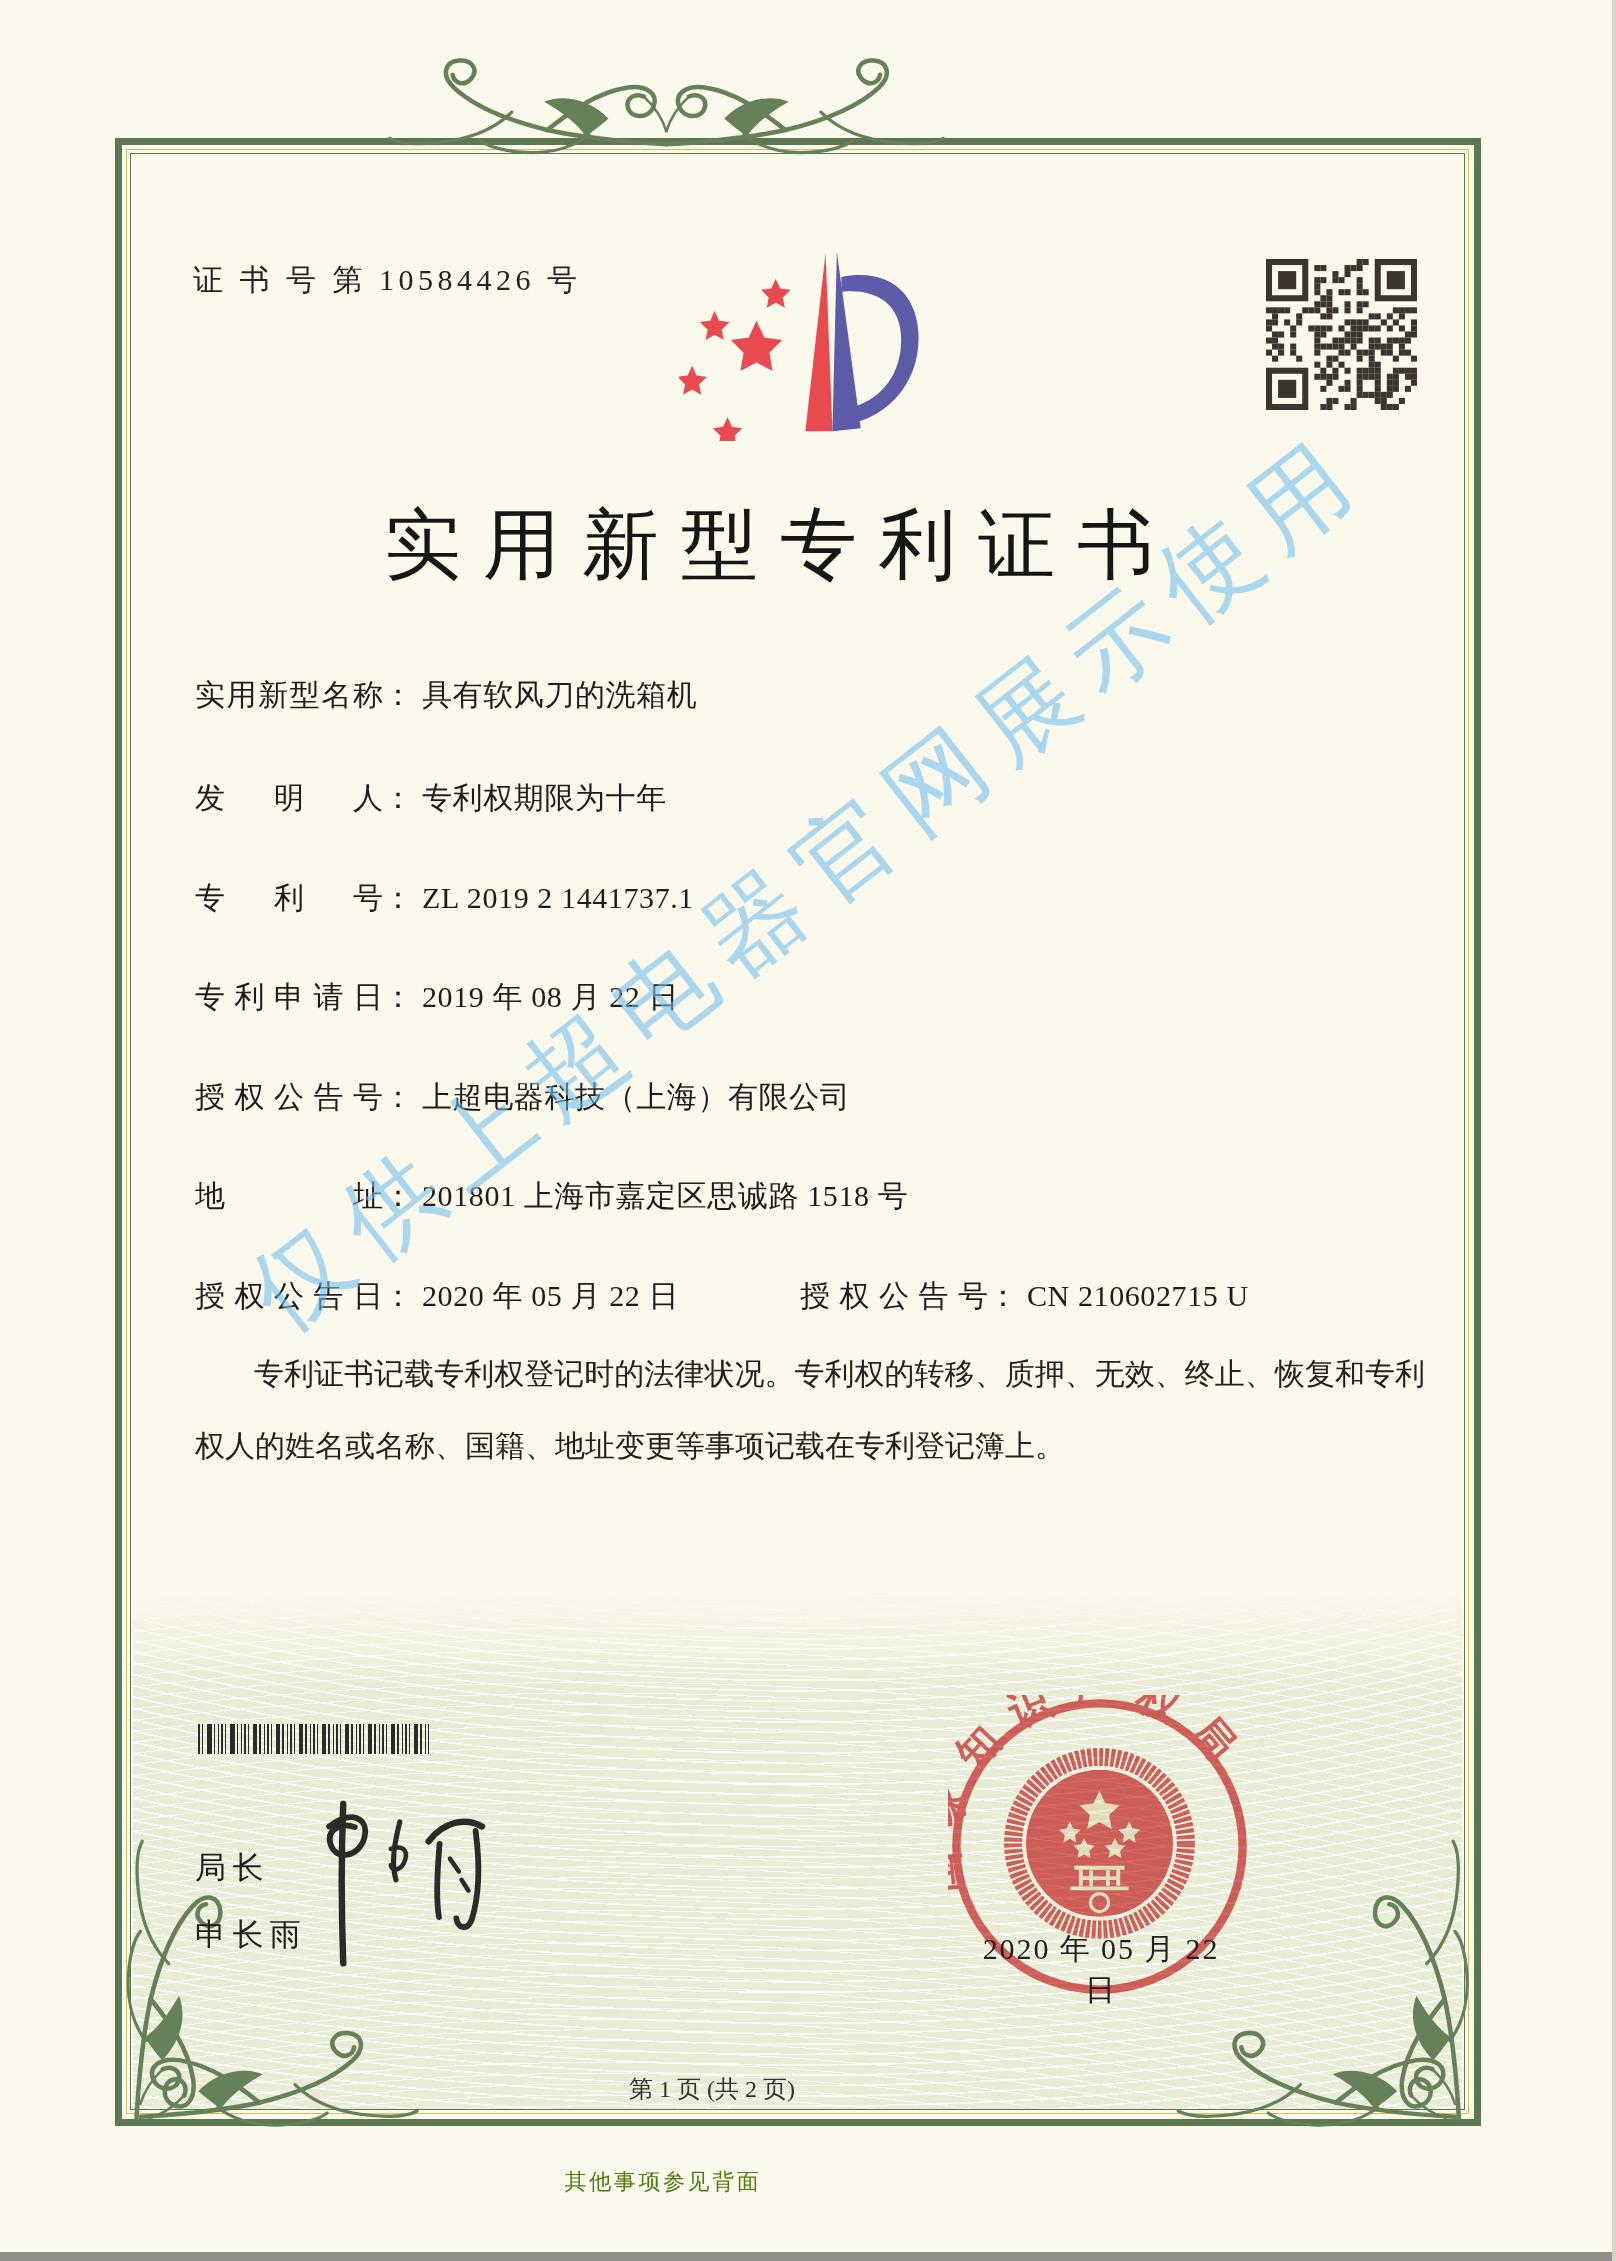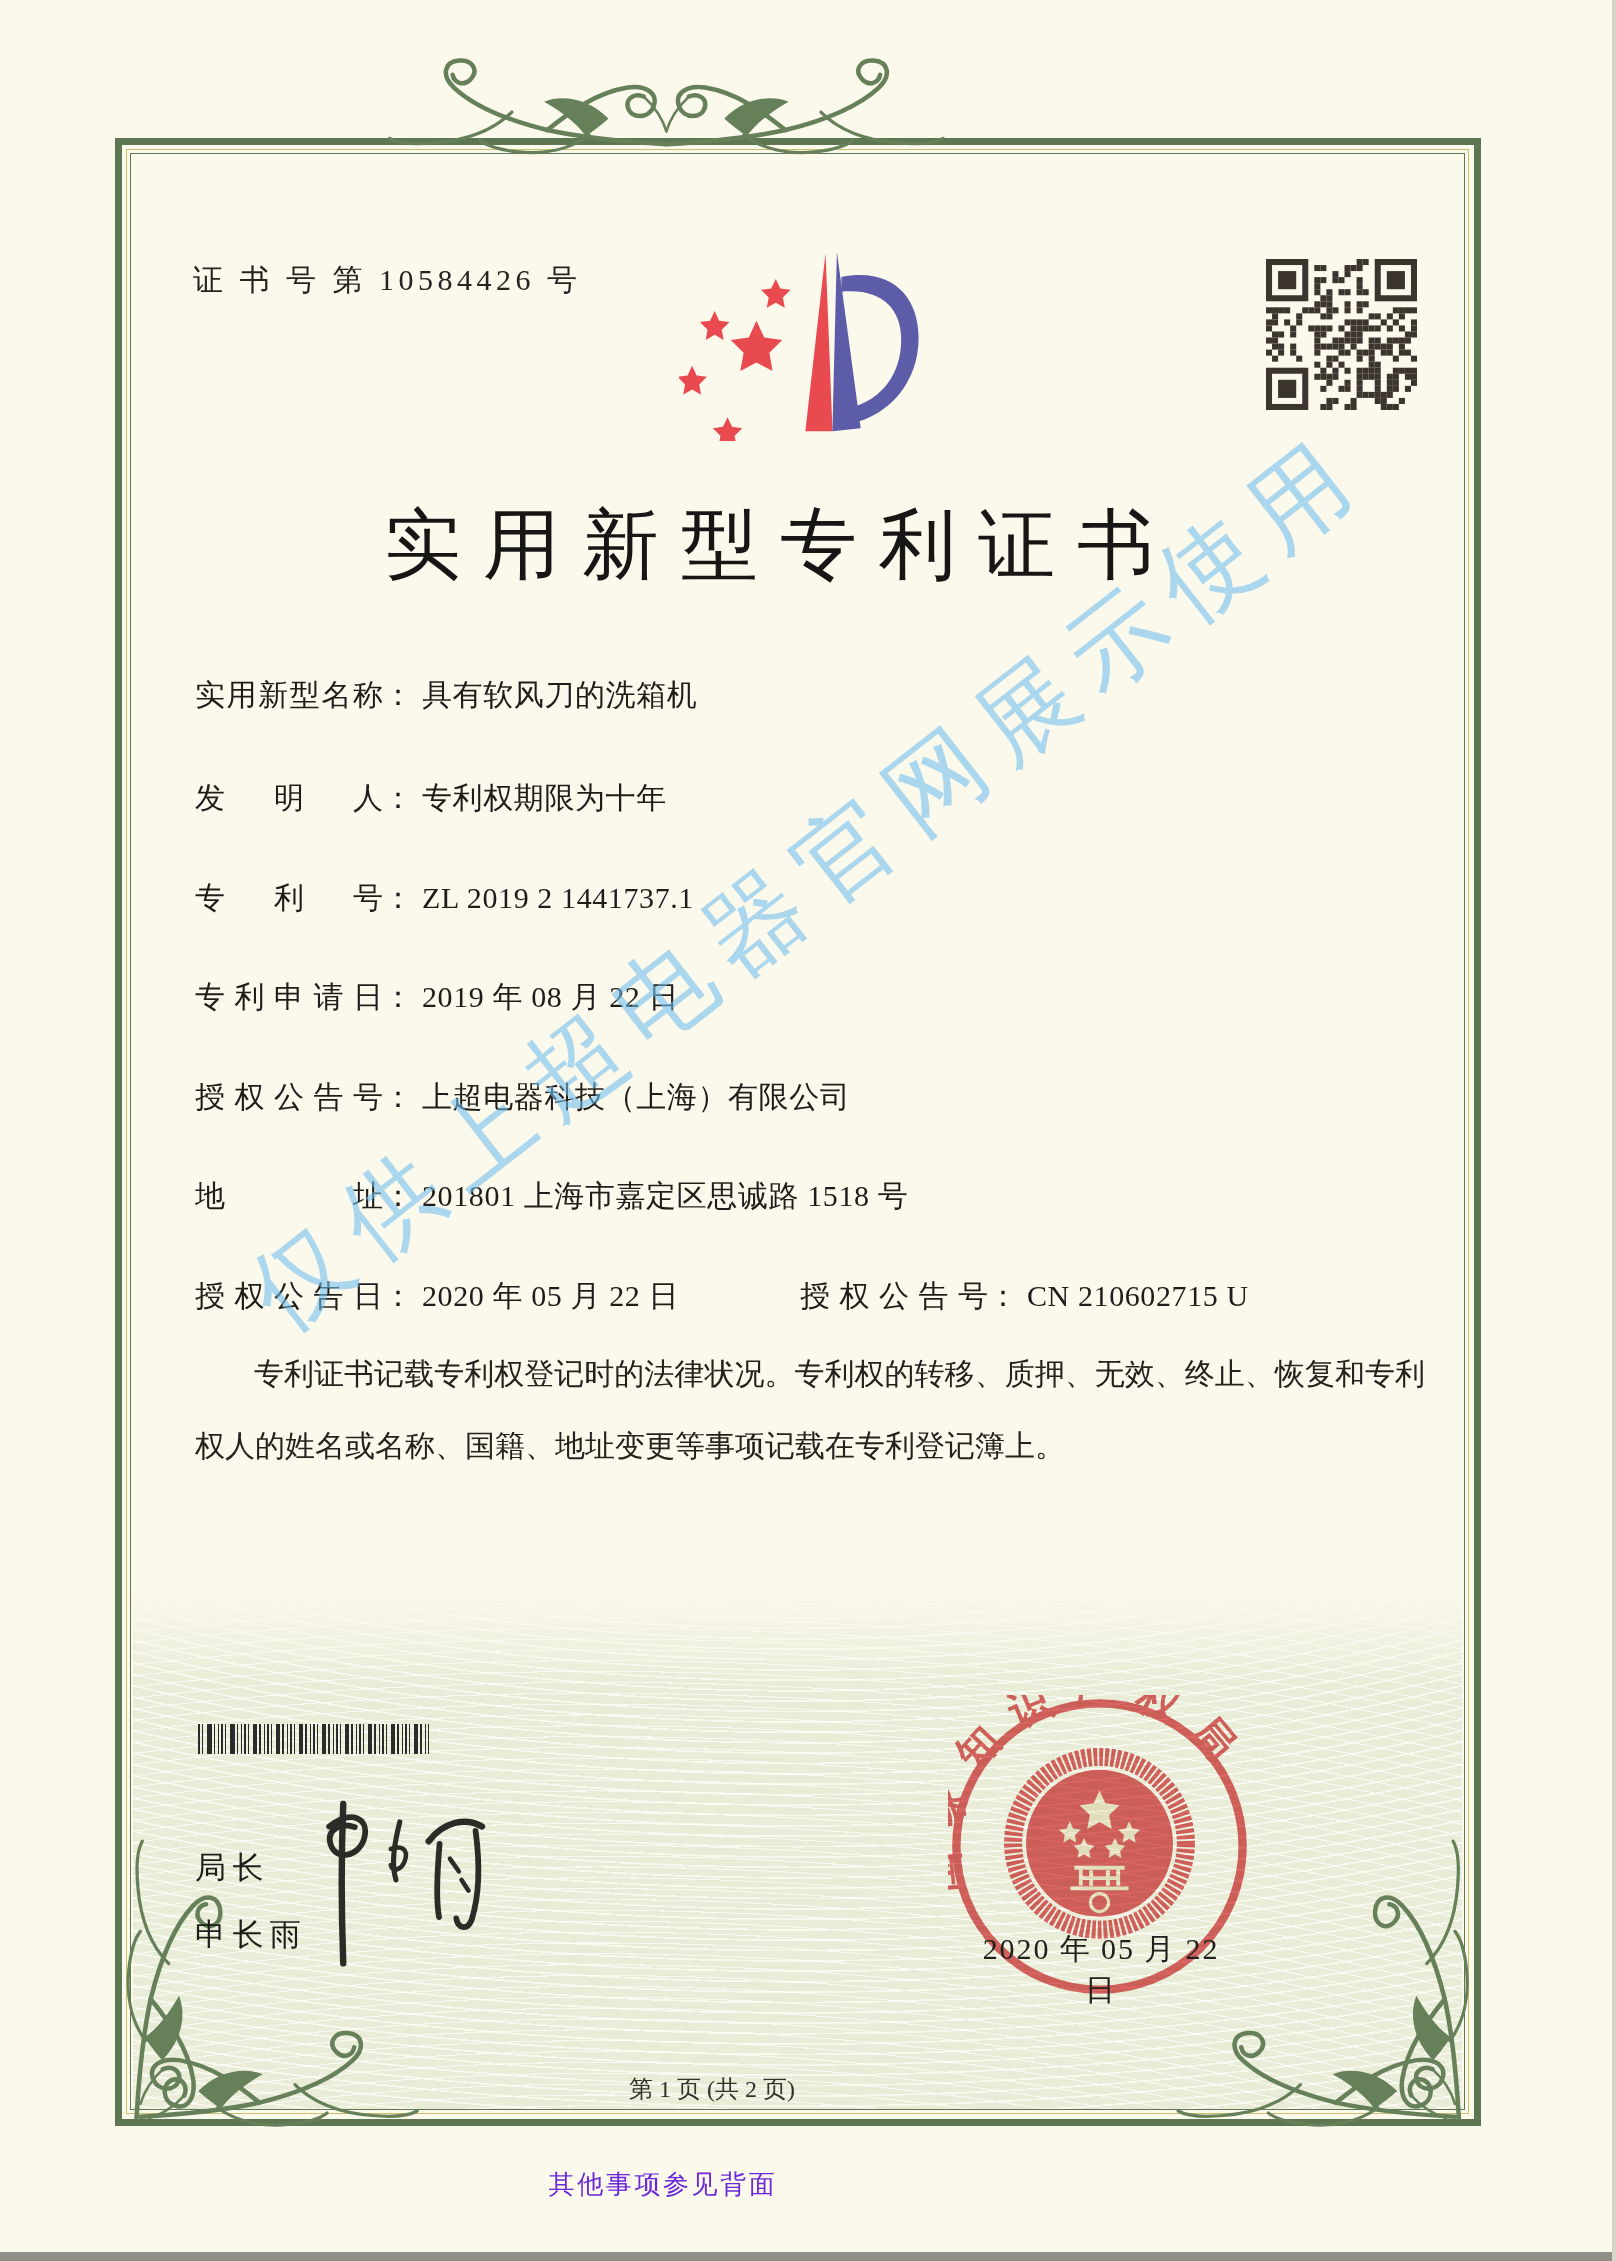--- a/index.html
+++ b/index.html
@@ -51,21 +51,21 @@
   }
   
   .sig-role{left:195px;top:1847px;font-size:31px;letter-spacing:6.4px;}
   .sig-name{left:195px;top:1914px;font-size:31px;letter-spacing:6.4px;}
   .sig-svg{left:297px;top:1791px;}
   
   .seal{left:948px;top:1695px;mix-blend-mode:multiply;opacity:.92;}
   .seal-date{left:966px;top:1929px;width:270px;text-align:center;font-size:30px;letter-spacing:1.9px;color:#21201c;}
   
   .page-ind{left:583px;top:2073px;width:258px;text-align:center;font-size:24px;color:#33312c;}
-  .foot-note{left:502px;top:2167px;width:322px;text-align:center;font-size:26px;letter-spacing:2.6px;color:#6d28d9;}
+  .foot-note{left:502px;top:2167px;width:322px;text-align:center;font-size:22px;letter-spacing:2.6px;color:#4d7c0f;}
   
   .watermark{
     left:29px;top:818px;width:1558px;text-align:center;
     font-size:97px;letter-spacing:18px;font-weight:500;
     color:rgba(112,192,238,.58);
     transform:rotate(-38deg);transform-origin:50% 50%;
     pointer-events:none;white-space:nowrap;
   }
   
   .scan-bottom{left:0;top:2252px;width:1616px;height:9px;background:#8f8f89;}

